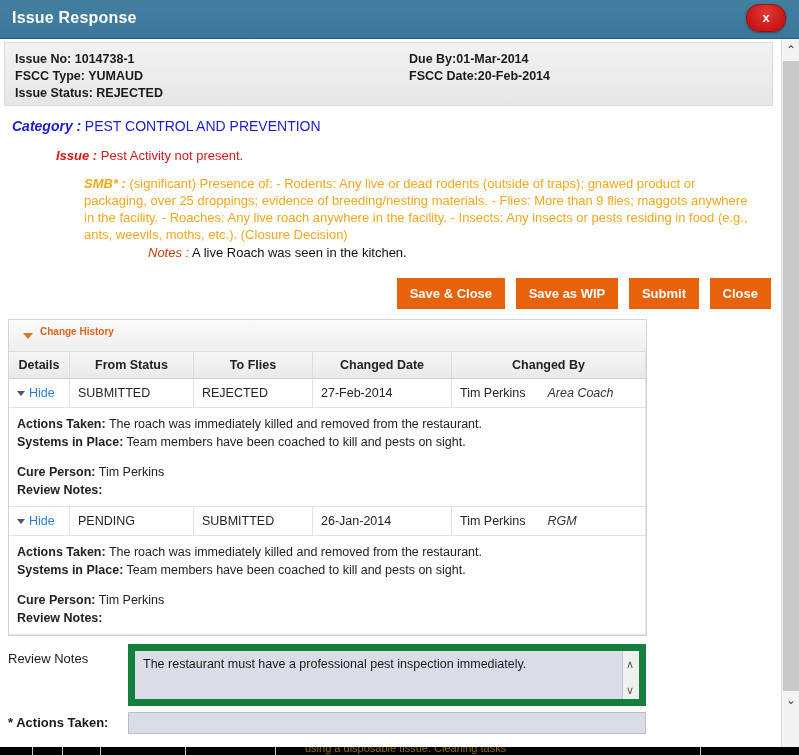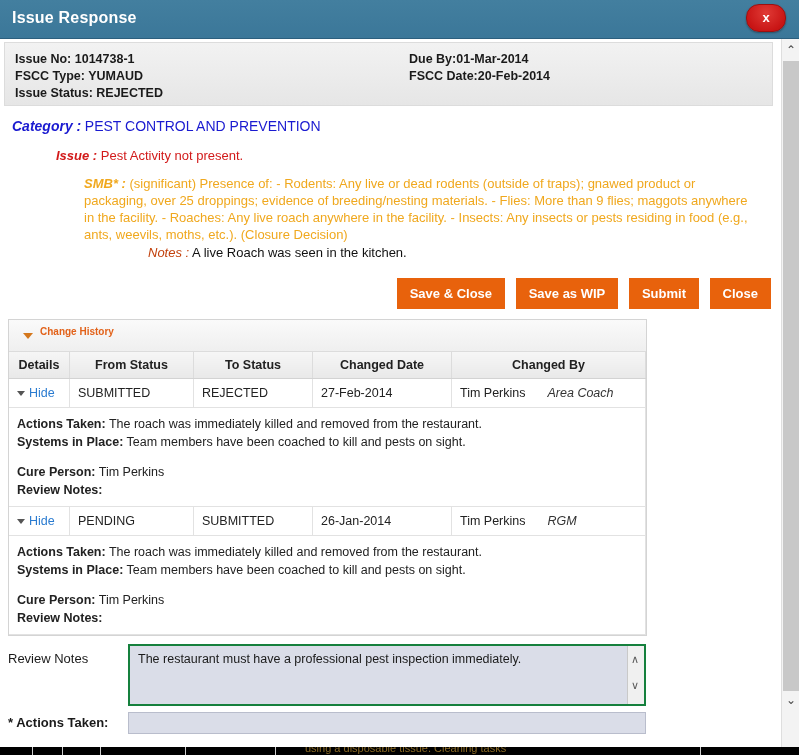--- a/index.html
+++ b/index.html
@@ -291,21 +291,21 @@
     font-size: 13px;
     color: #1a1a1a;
   }
   .form-field {
     position: absolute;
     left: 128px;
     top: 2px;
     width: 518px;
     height: 62px;
     background: #dadde8;
-    border: 2px solid #15803d;
+    border: 7px solid #15803d;
     box-sizing: border-box;
   }
   .form-field .txt {
     padding: 6px 8px;
     font-size: 12.5px;
     color: #1a1a1a;
   }
   .fld-scroll {
     position: absolute;
     right: 0; top: 0;
@@ -469,21 +469,21 @@
         <div class="panel-head">
           <span class="tri"></span>
           <span class="ptitle">Change History</span>
         </div>
 
         <table class="hist">
           <thead>
             <tr>
               <th class="c-details">Details</th>
               <th class="c-from">From Status</th>
-              <th class="c-to">To Status</th>
+              <th class="c-to">To Flies</th>
               <th class="c-date">Changed Date</th>
               <th class="c-by">Changed By</th>
             </tr>
           </thead>
           <tbody>
 
             <tr>
               <td class="c-details">
                 <span class="tri-sm"></span><a class="hide-link">Hide</a>
               </td>

